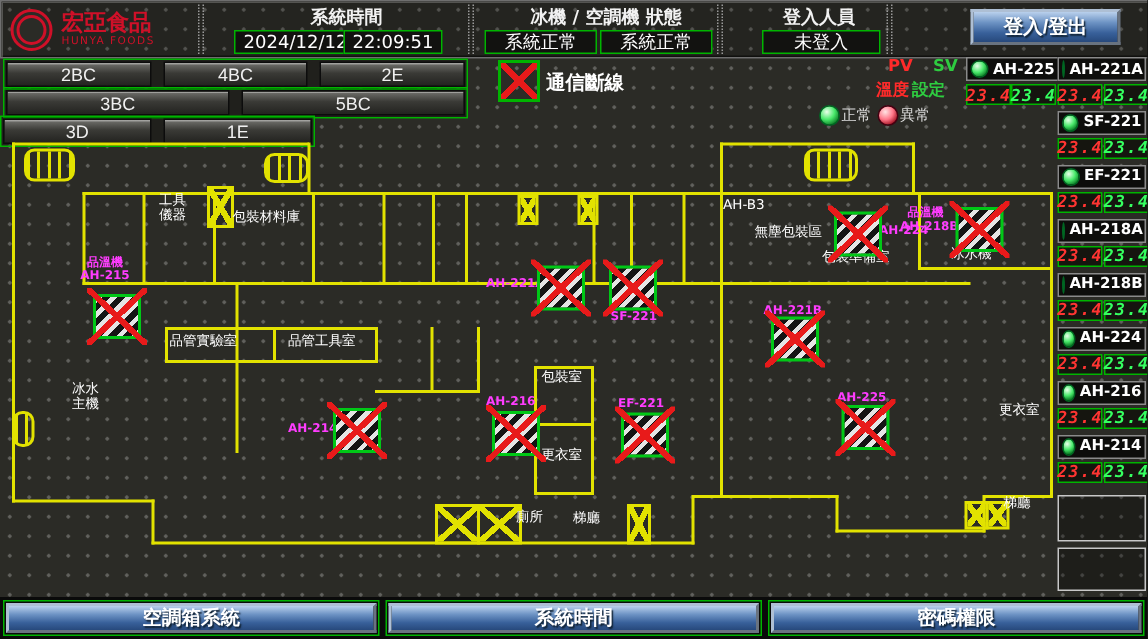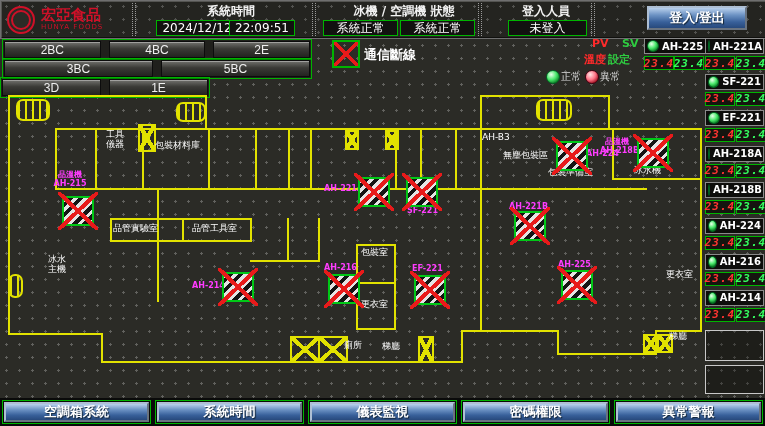--- a/index.html
+++ b/index.html
@@ -340,23 +340,17 @@
   </div>
 
   <div class="abs" style="left:0;top:398px;width:765px;height:28px;background:#0a0a0a;display:flex;">
     <div class="nav-cell">
         <button class="btn-blue nav-btn">空調箱系統</button>
       </div>
     <div class="nav-cell">
         <button class="btn-blue nav-btn">系統時間</button>
       </div>
     <div class="nav-cell">
-        <button class="btn-blue nav-btn">儀表監視</button>
-      </div>
-    <div class="nav-cell">
         <button class="btn-blue nav-btn">密碼權限</button>
       </div>
-    <div class="nav-cell">
-        <button class="btn-blue nav-btn">異常警報</button>
-      </div>
   </div>
 
 </div>
 
 </body></html>

